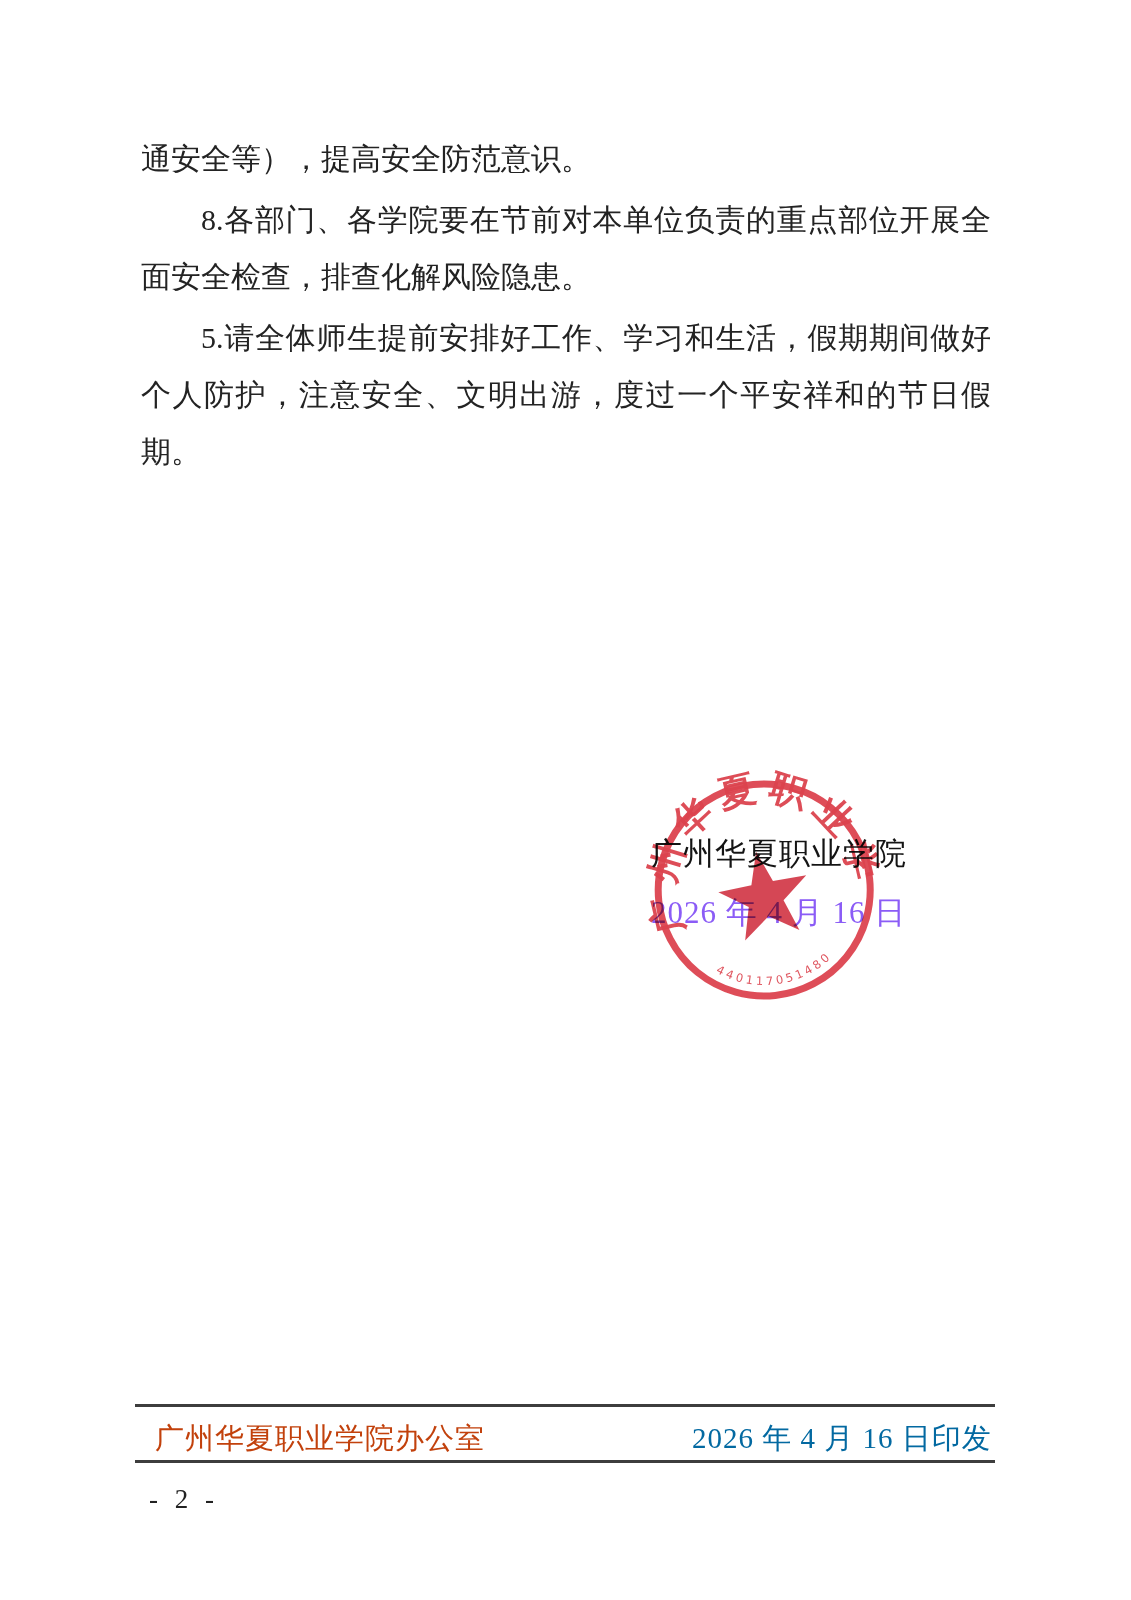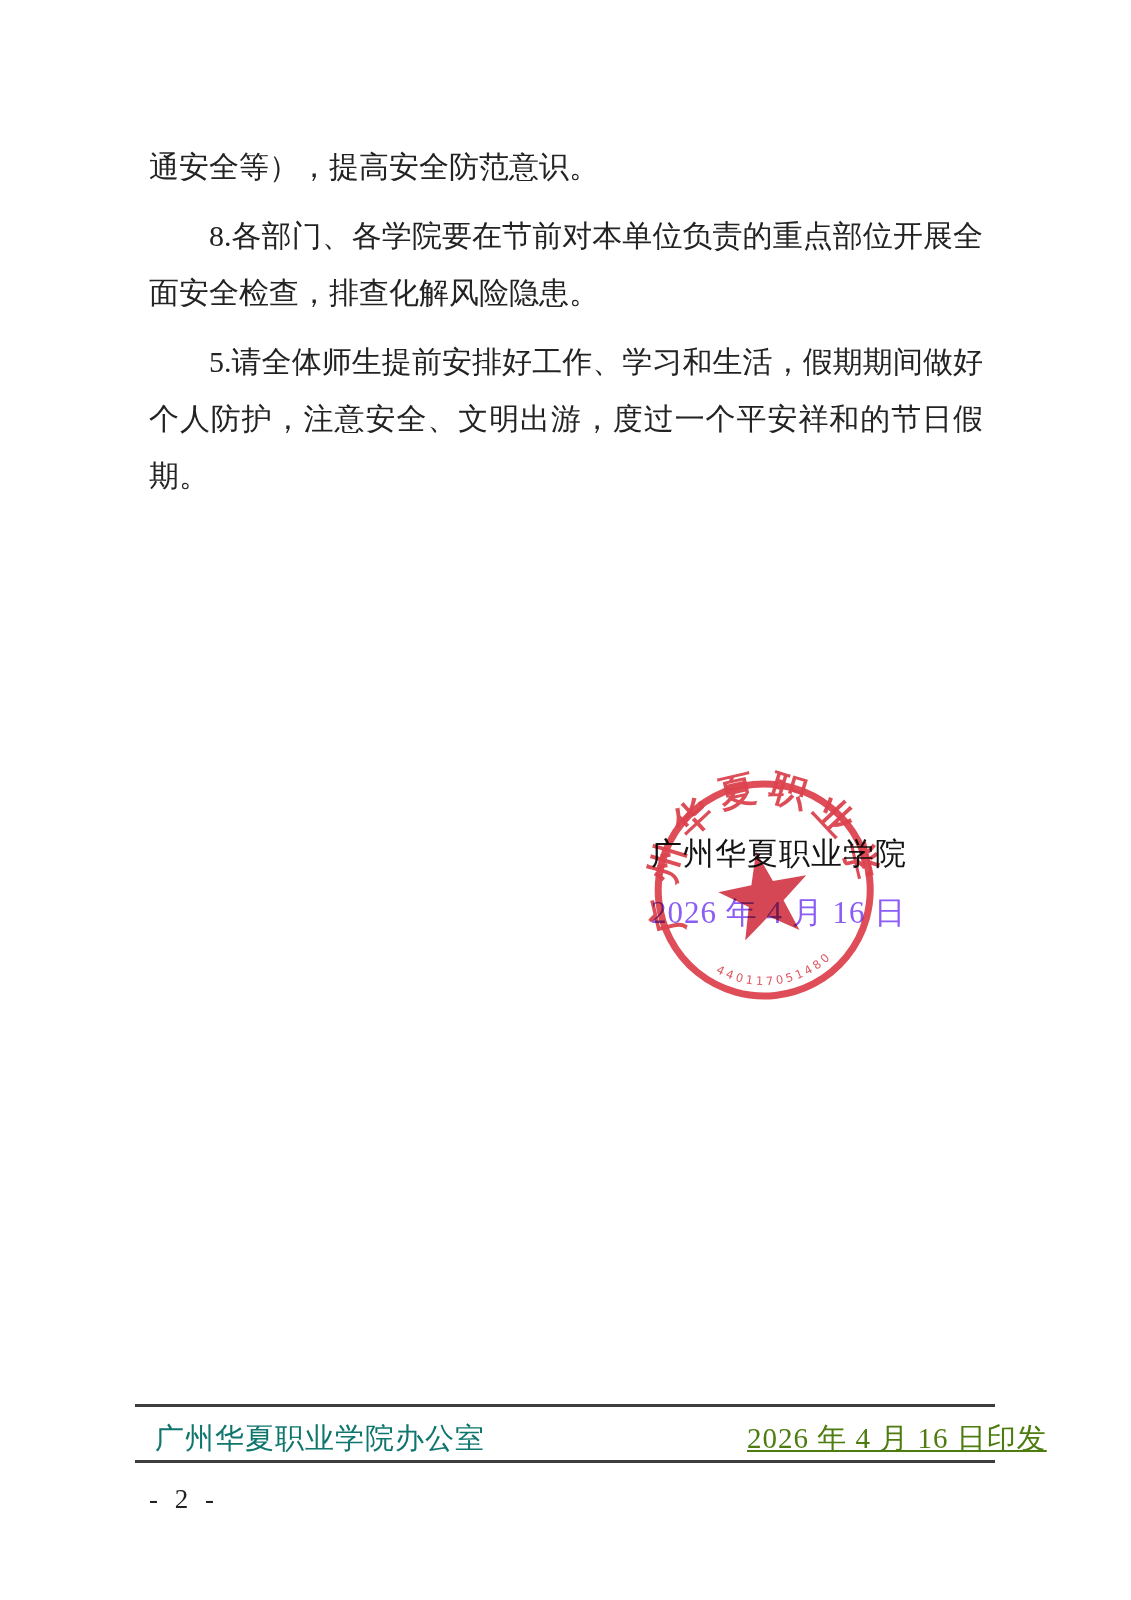--- a/index.html
+++ b/index.html
@@ -21,21 +21,21 @@
     left: 137px;
     top: 126px;
     width: 858px;
     font-size: 30px;
     line-height: 57px;
     text-align: justify;
     text-justify: inter-ideograph;
     color: #232323;
   }
   .body-text p {
-    margin: 12px;
+    margin: 4px;
     text-indent: 2em;
   }
   .body-text p.continuation {
     text-indent: 0;
   }
   .sig-org {
     position: absolute;
     left: 651px;
     top: 833px;
     font-size: 31px;
@@ -83,33 +83,32 @@
     background: #3d3d3d;
   }
   .rule-top { top: 1404px; }
   .rule-bottom { top: 1460px; }
   .footer-office {
     position: absolute;
     left: 155px;
     top: 1419px;
     font-size: 29px;
     letter-spacing: 1px;
-    color: #0f766e;
+    color: #c2410c;
     white-space: nowrap;
     text-align: right;
   }
   .footer-printdate {
     position: absolute;
-    left: 747px;
+    left: 692px;
     top: 1419px;
     font-size: 29px;
     letter-spacing: 1px;
-    color: #4d7c0f;
+    color: #0369a1;
     white-space: nowrap;
-    text-decoration: underline;
   }
   .page-number {
     position: absolute;
     left: 149px;
     top: 1484px;
     font-size: 27px;
     letter-spacing: 5px;
     color: #222222;
     white-space: nowrap;
   }

